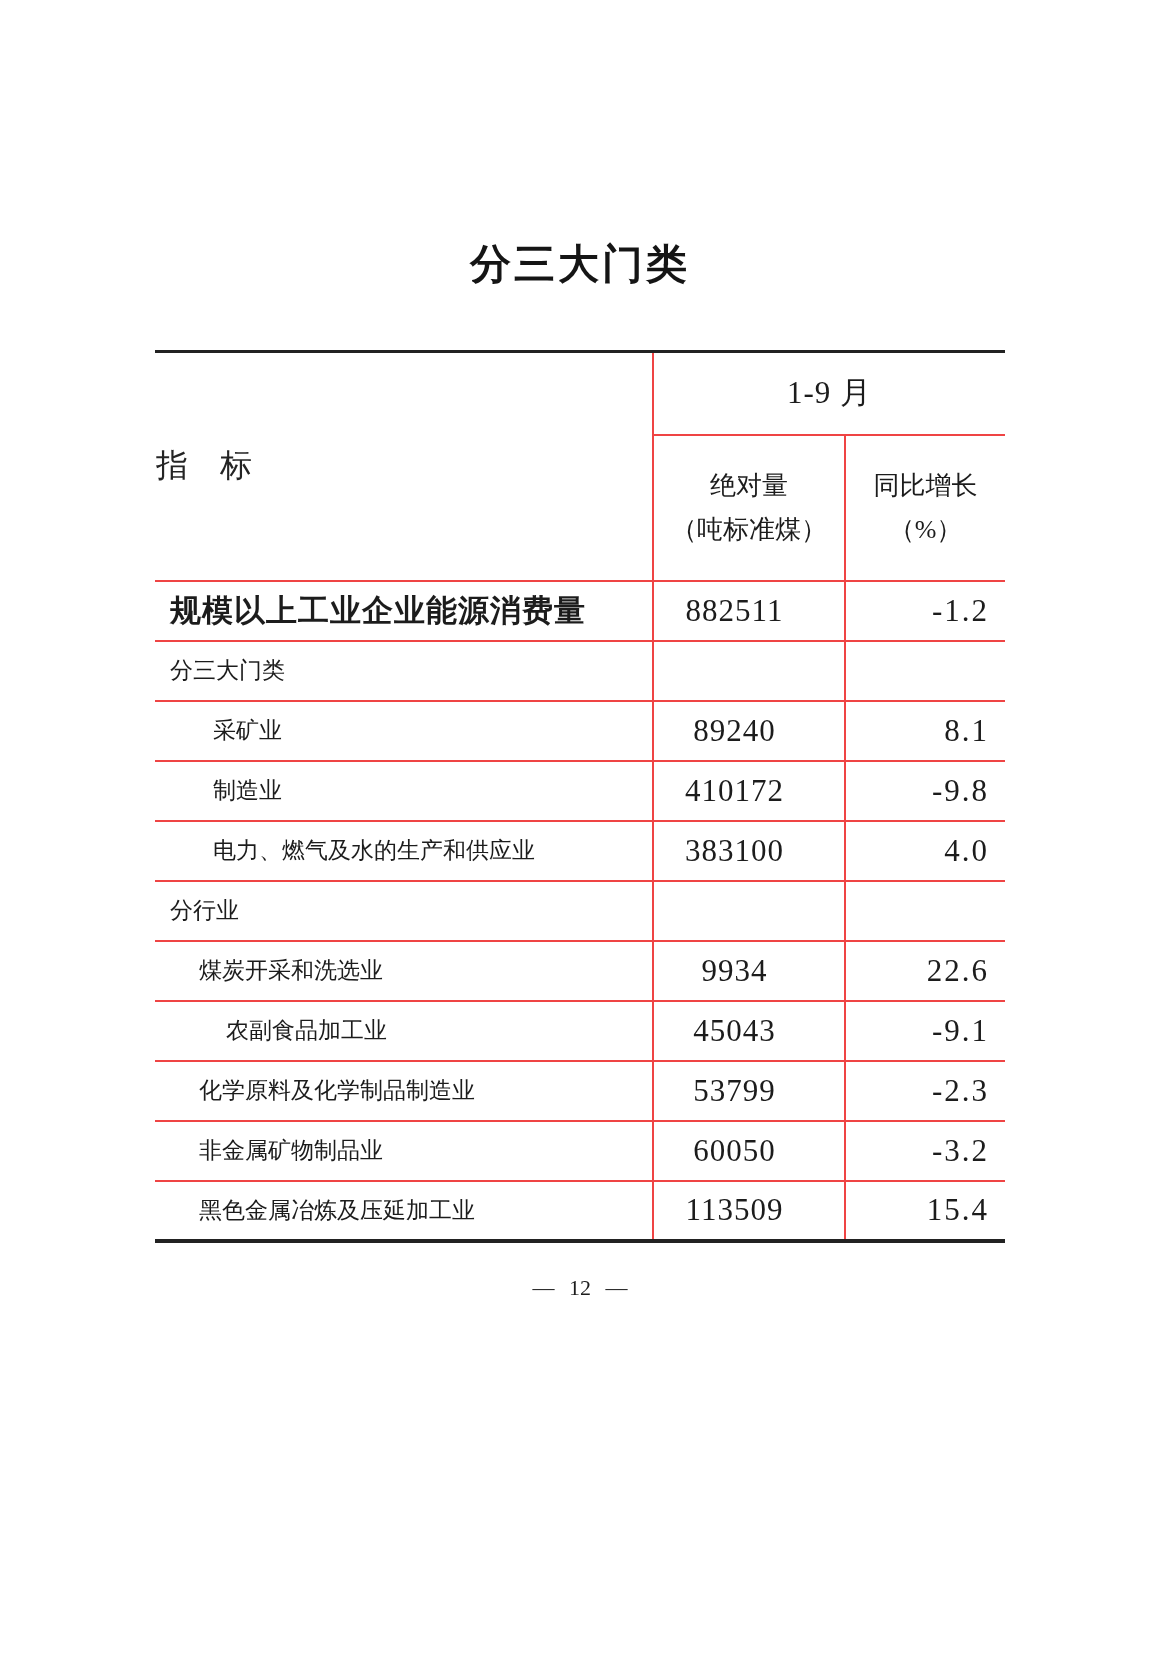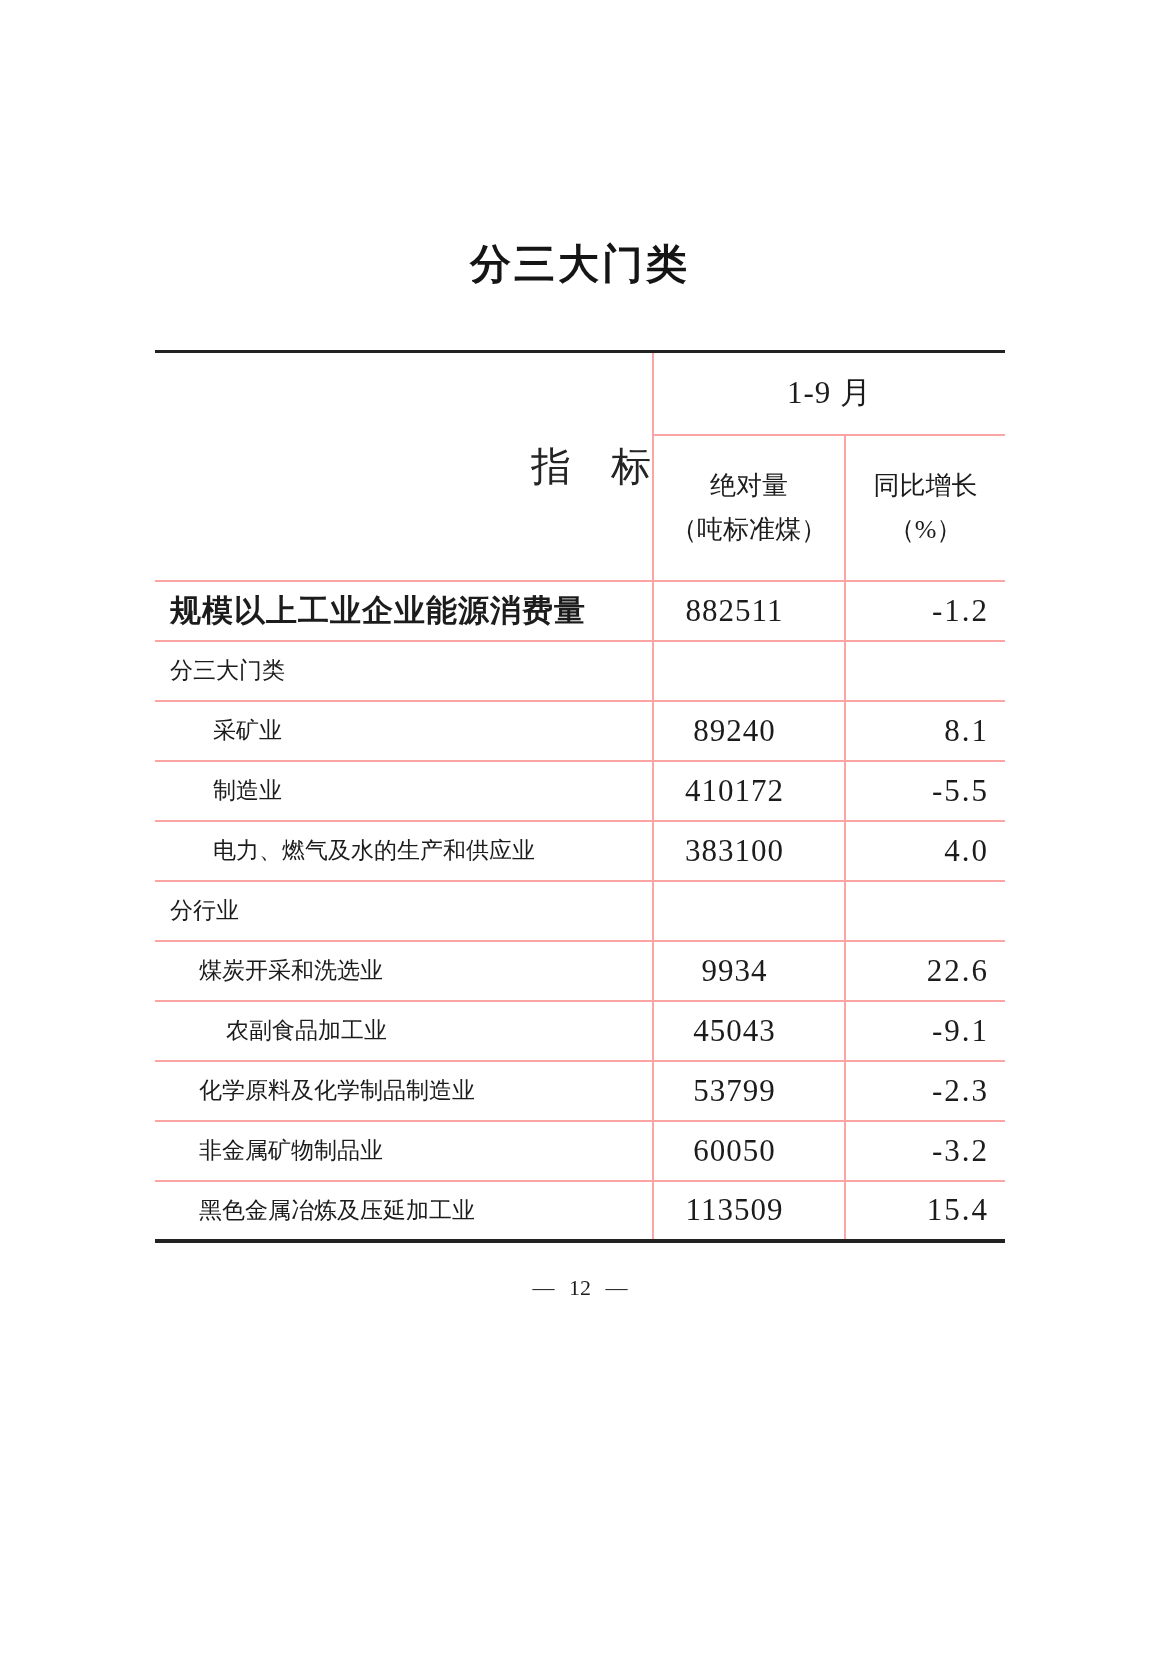--- a/index.html
+++ b/index.html
@@ -30,33 +30,33 @@
     margin-top: 60px;
     width: 850px;
     border-collapse: collapse;
     table-layout: fixed;
     border-top: 3px solid #222222;
     border-bottom: 4px solid #222222;
     border-left: 0;
     border-right: 0;
   }
   table.energy th, table.energy td {
-    border: 2px solid #fca5a5;
+    border: 2px solid #ef4444;
     font-weight: normal;
     vertical-align: middle;
     overflow: hidden;
   }
   .c-first { border-left: none !important; }
   .c-last  { border-right: none !important; }
   tr.r-top { height: 83px; }
   tr.r-sub { height: 146px; }
   tbody tr { height: 60px; }
   th.c-ind {
-    text-align: right;
-    font-size: 40px;
+    text-align: left;
+    font-size: 32px;
     color: #242424;
   }
   th.c-period {
     text-align: center;
     font-size: 31px;
     letter-spacing: 1px;
   }
   th.c-abs, th.c-growth {
     text-align: center;
     font-size: 26px;
@@ -141,21 +141,21 @@
     <td class="c-pct c-last"></td>
   </tr>
         <tr>
     <td class="c-label c-first ind-2">采矿业</td>
     <td class="c-num">89240</td>
     <td class="c-pct c-last">8.1</td>
   </tr>
         <tr>
     <td class="c-label c-first ind-2">制造业</td>
     <td class="c-num">410172</td>
-    <td class="c-pct c-last">-5.5</td>
+    <td class="c-pct c-last">-9.8</td>
   </tr>
         <tr>
     <td class="c-label c-first ind-2">电力、燃气及水的生产和供应业</td>
     <td class="c-num">383100</td>
     <td class="c-pct c-last">4.0</td>
   </tr>
         <tr>
     <td class="c-label c-first ind-0">分行业</td>
     <td class="c-num"></td>
     <td class="c-pct c-last"></td>

